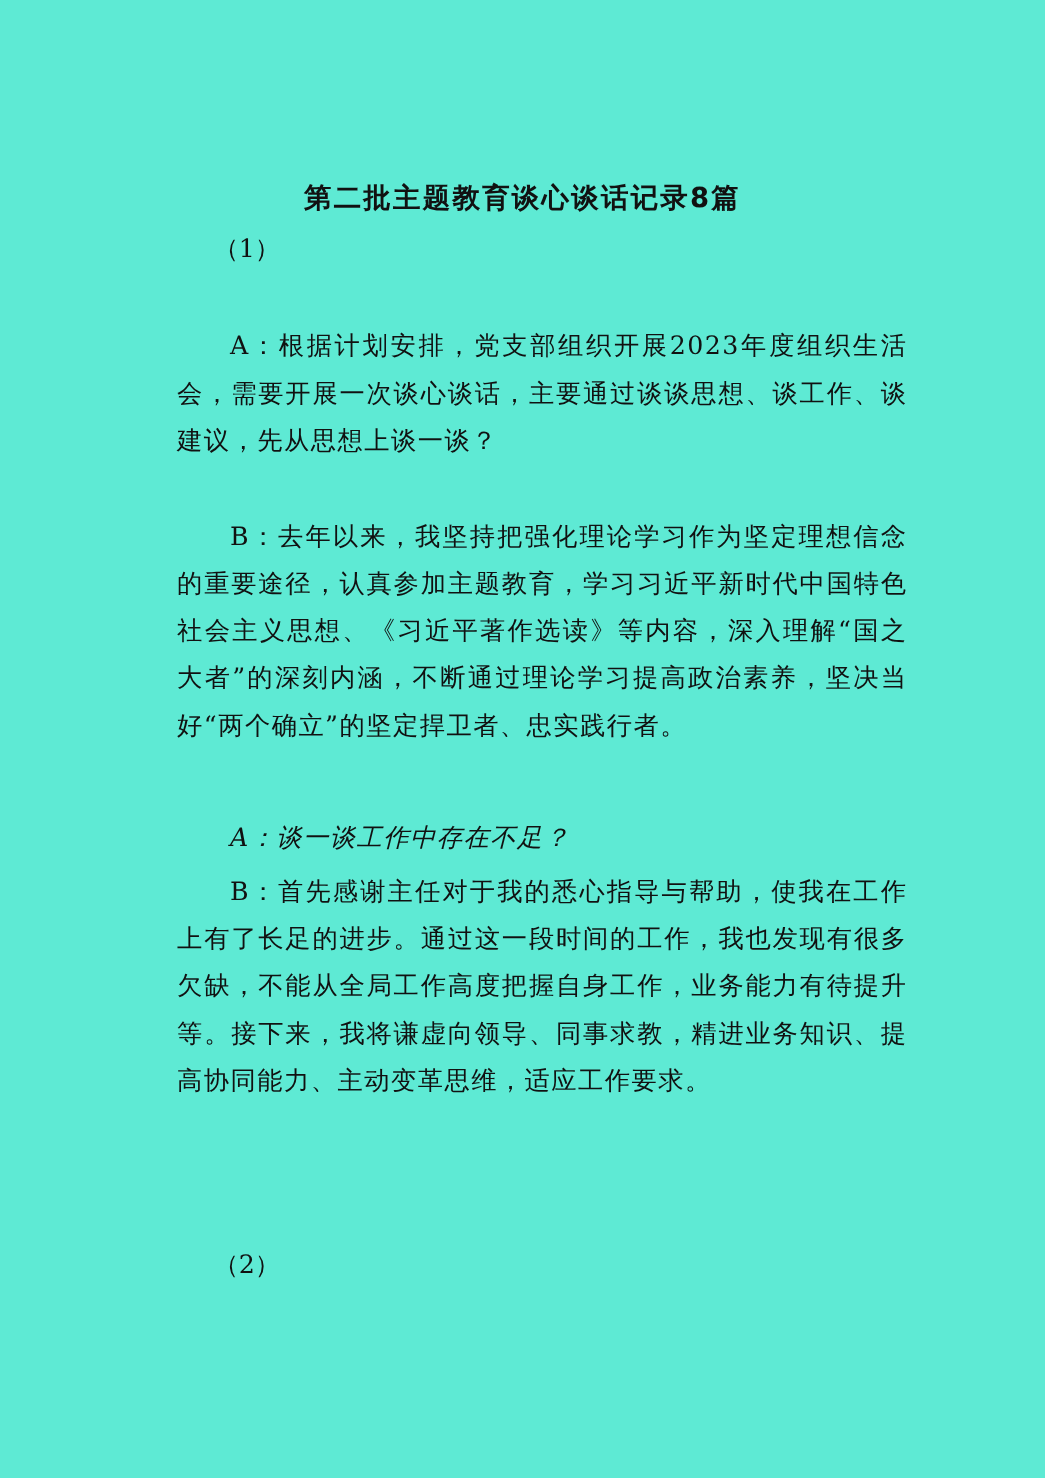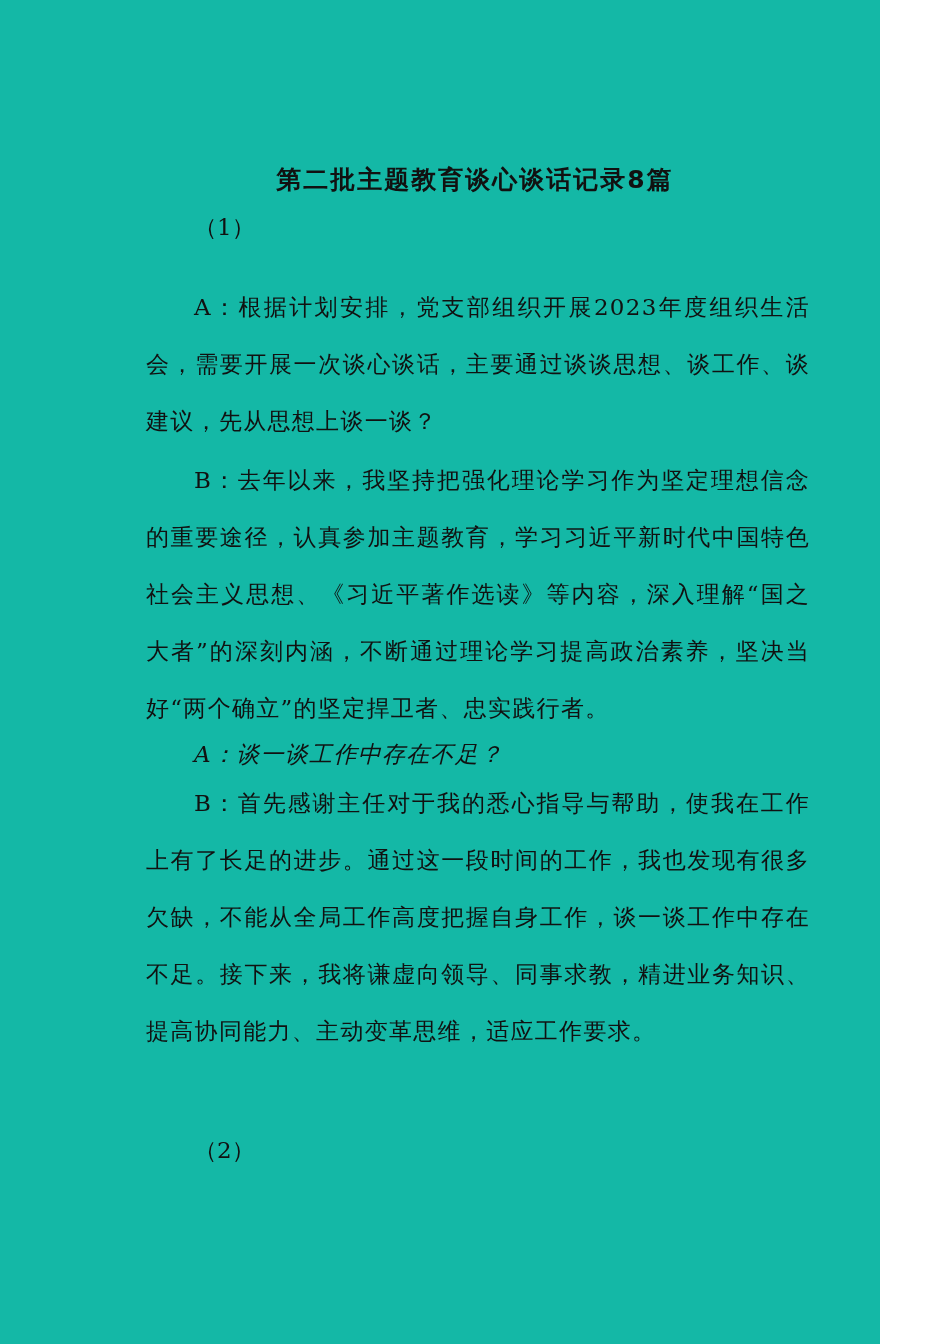--- a/index.html
+++ b/index.html
@@ -12,23 +12,23 @@
       height: 1344px;
       position: relative;
       overflow: hidden;
       color: #111111;
       font-family: "DejaVu Serif", "Liberation Serif", serif;
     }
     .page {
       position: absolute;
       left: 0;
       top: 0;
-      width: 880px;
+      width: 950px;
       height: 1344px;
-      background: #14b8a6;
+      background: #5eead4;
     }
     .title {
       position: absolute;
       left: 0;
       width: 950px;
       top: 160px;
       text-align: center;
       font-size: 25px;
       font-weight: bold;
       letter-spacing: 2px;
@@ -39,37 +39,37 @@
       position: absolute;
       left: 194px;
       font-size: 23px;
       line-height: 30px;
     }
     .para {
       position: absolute;
       left: 146px;
       width: 664px;
       font-size: 23px;
-      line-height: 57px;
+      line-height: 43px;
       text-indent: 48px;
       letter-spacing: 1.3px;
       text-align: justify;
-      margin: 0;
+      margin: 15px;
     }
   </style>
 </head>
 <body>
 
 <div class="page">
   <div class="title">第二批主题教育谈心谈话记录8篇</div>
 
   <div class="section-label" style="top:212px;">（1）</div>
 
   <p class="para" style="top:279px;">A：根据计划安排，党支部组织开展2023年度组织生活会，需要开展一次谈心谈话，主要通过谈谈思想、谈工作、谈建议，先从思想上谈一谈？</p>
 
   <p class="para" style="top:452px;">B：去年以来，我坚持把强化理论学习作为坚定理想信念的重要途径，认真参加主题教育，学习习近平新时代中国特色社会主义思想、《习近平著作选读》等内容，深入理解“国之大者”的深刻内涵，不断通过理论学习提高政治素养，坚决当好“两个确立”的坚定捍卫者、忠实践行者。</p>
 
   <p class="para" style="top:726px;font-style:italic;">A：谈一谈工作中存在不足？</p>
 
-  <p class="para" style="top:775px;">B：首先感谢主任对于我的悉心指导与帮助，使我在工作上有了长足的进步。通过这一段时间的工作，我也发现有很多欠缺，不能从全局工作高度把握自身工作，谈一谈工作中存在不足。接下来，我将谦虚向领导、同事求教，精进业务知识、提高协同能力、主动变革思维，适应工作要求。</p>
+  <p class="para" style="top:775px;">B：首先感谢主任对于我的悉心指导与帮助，使我在工作上有了长足的进步。通过这一段时间的工作，我也发现有很多欠缺，不能从全局工作高度把握自身工作，业务能力有待提升等。接下来，我将谦虚向领导、同事求教，精进业务知识、提高协同能力、主动变革思维，适应工作要求。</p>
 
   <div class="section-label" style="top:1135px;">（2）</div>
 </div>
 
 </body></html>

